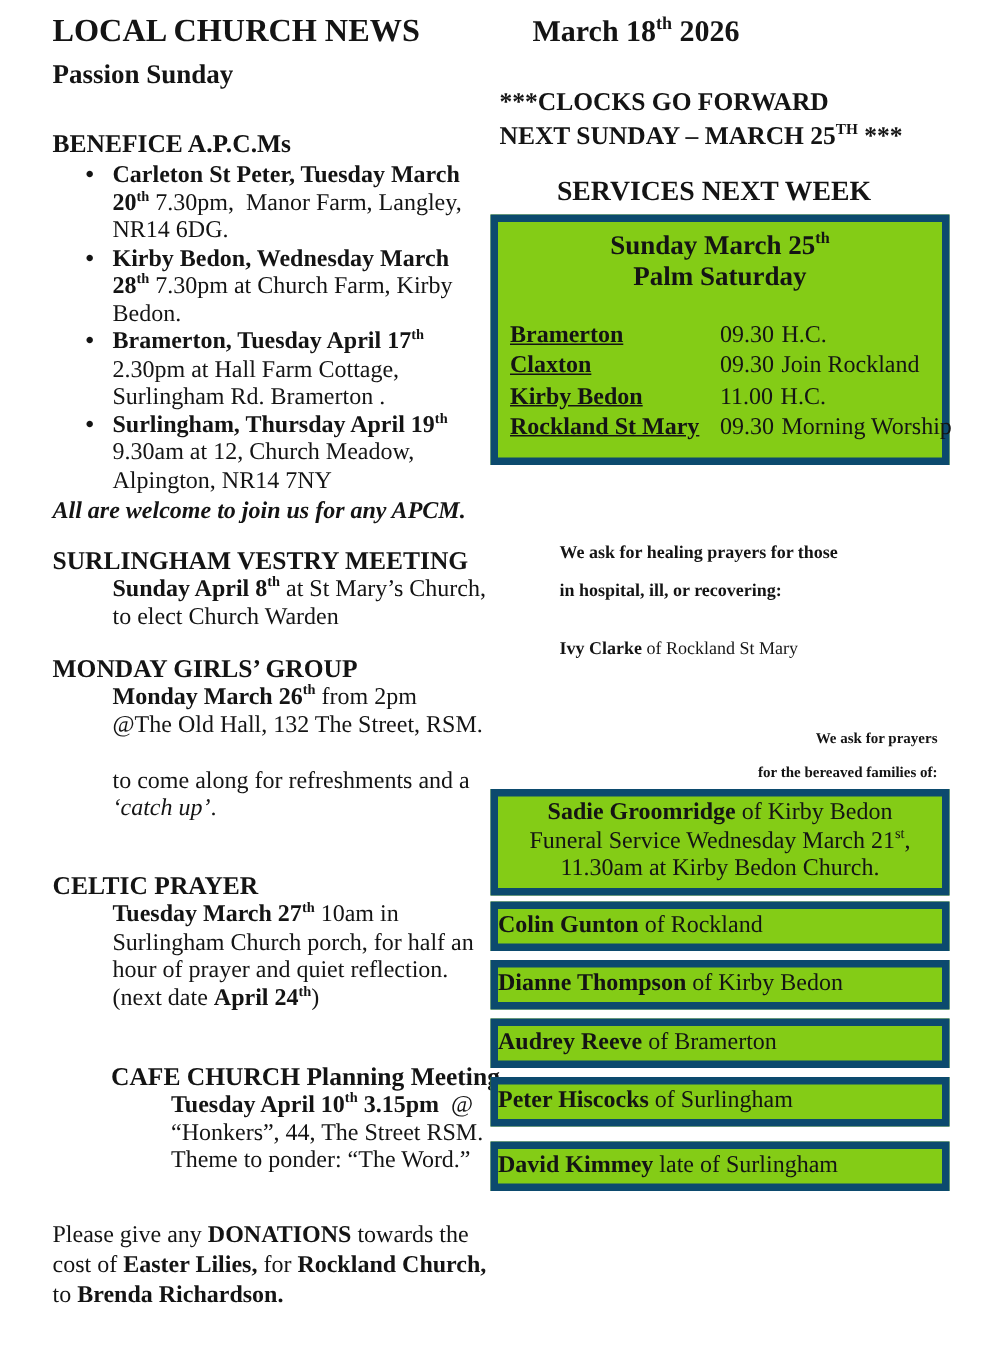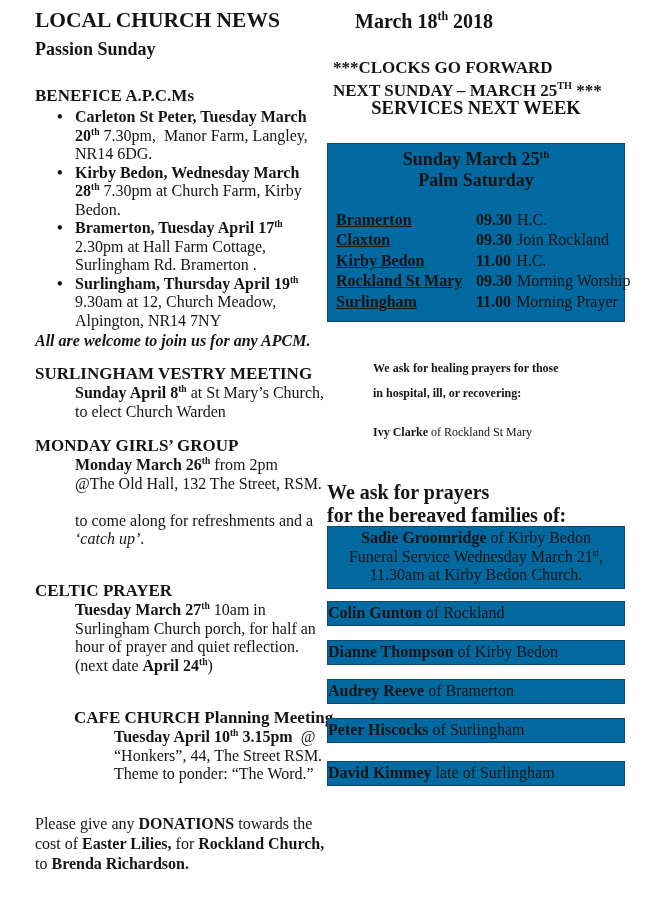--- a/index.html
+++ b/index.html
@@ -32,52 +32,52 @@
   #benefice-footer{font-weight:700;margin-top:2px;white-space:nowrap;font-style:italic;}
 
   #vestry{top:364px;}
   #girls{top:436px;}
   #celtic{top:581px;}
   #cafe{top:708px;margin-left:39px;}
   #donations{top:814px;line-height:20px;}
 
   
   #clocks{left:333px;top:57px;font-size:17px;line-height:22.5px;font-weight:700;}
-  #services-heading{left:327px;top:97px;width:298px;text-align:center;
+  #services-heading{left:327px;top:117px;width:298px;text-align:center;
     font-size:18.5px;line-height:22px;font-weight:700;}
-  .box{border:1px solid #0c4a6e;background:#0369a1;}
+  .box{border:5px solid #0c4a6e;background:#84cc16;}
   #services-box{left:327px;top:143px;width:296px;padding:5px 0 9px 0;}
   .svc-title{text-align:center;font-size:18px;line-height:21px;font-weight:700;}
   .svc-spacer{height:19px;}
   .svc-row{padding-left:8px;line-height:20.4px;font-size:16px;white-space:nowrap;}
   .svc-church{display:inline-block;width:140px;font-weight:700;text-decoration:underline;}
-  .svc-time{font-weight:700;}
+  .svc-time{font-weight:400;}
   .svc-desc{margin-left:5px;}
 
   #healing{left:373px;top:356px;font-size:12px;}
   #healing .intro{font-weight:700;line-height:25px;}
   #healing .person{margin-top:17px;}
 
-  #bereaved-intro{left:327px;top:481px;width:298px;text-align:left;
-    font-weight:700;font-size:20px;line-height:23px;}
+  #bereaved-intro{left:327px;top:481px;width:298px;text-align:right;
+    font-weight:700;font-size:10px;line-height:23px;}
   #funeral-box{left:327px;top:526px;width:296px;text-align:center;
     padding:2px 0 3px 0;font-size:16px;line-height:18.5px;}
   .name-box{left:327px;width:296px;padding:1px 0 2px 0;
     font-size:16px;line-height:19.5px;}
   #name-box-0{top:601px;}
   #name-box-1{top:640px;}
   #name-box-2{top:679px;}
   #name-box-3{top:718px;}
   #name-box-4{top:761px;}
 </style>
 </head>
 <body>
 
 <div class="abs" id="title">LOCAL CHURCH NEWS</div>
-<div class="abs rich" id="issue-date"><span class="b">March 18</span><sup class="b">th</sup><span class="b"> 2018</span></div>
+<div class="abs rich" id="issue-date"><span class="b">March 18</span><sup class="b">th</sup><span class="b"> 2026</span></div>
 <div class="abs" id="subtitle">Passion Sunday</div>
 
 <div class="abs section" id="benefice">
   <div class="section-heading">BENEFICE A.P.C.Ms</div>
   <div class="bullets">
     <div class="bullet-item">
       <span class="bullet-marker">•</span>
       <div class="rich"><span class="b">Carleton St Peter, Tuesday March</span><br><span class="b">20</span><sup class="b">th</sup><span> 7.30pm,  Manor Farm, Langley,</span><br><span>NR14 6DG.</span></div>
     </div>
     <div class="bullet-item">
@@ -132,23 +132,20 @@
   </div>
   <div class="svc-row">
     <span class="svc-church">Claxton</span><span class="svc-time">09.30</span><span class="svc-desc">Join Rockland</span>
   </div>
   <div class="svc-row">
     <span class="svc-church">Kirby Bedon</span><span class="svc-time">11.00</span><span class="svc-desc">H.C.</span>
   </div>
   <div class="svc-row">
     <span class="svc-church">Rockland St Mary</span><span class="svc-time">09.30</span><span class="svc-desc">Morning Worship</span>
   </div>
-  <div class="svc-row">
-    <span class="svc-church">Surlingham</span><span class="svc-time">11.00</span><span class="svc-desc">Morning Prayer</span>
-  </div>
 </div>
 
 <div class="abs" id="healing">
   <div class="intro rich"><span>We ask for healing prayers for those</span><br><span>in hospital, ill, or recovering:</span></div>
   <div class="person rich"><span class="b">Ivy Clarke</span><span> of Rockland St Mary</span></div>
 </div>
 
 <div class="abs rich" id="bereaved-intro"><span>We ask for prayers</span><br><span>for the bereaved families of:</span></div>
 
 <div class="abs box rich" id="funeral-box"><span class="b">Sadie Groomridge</span><span> of Kirby Bedon</span><br><span>Funeral Service Wednesday March 21</span><sup>st</sup><span>,</span><br><span>11.30am at Kirby Bedon Church.</span></div>

